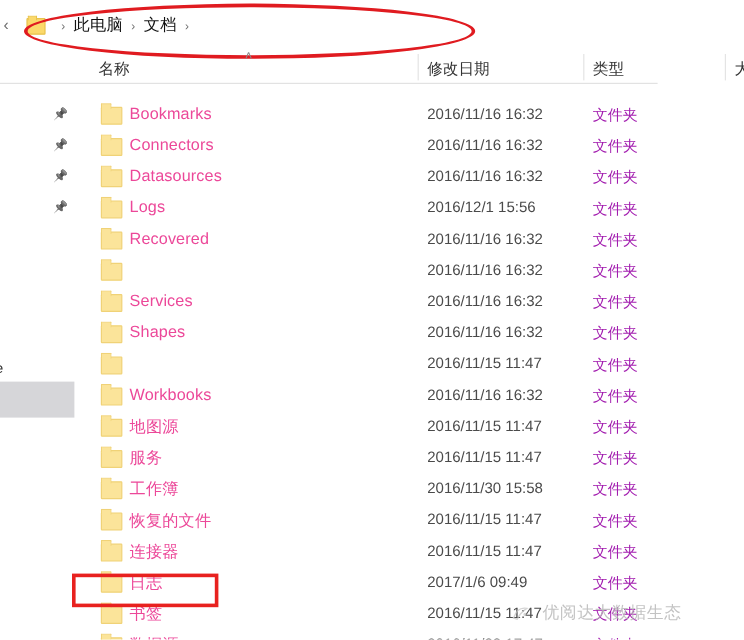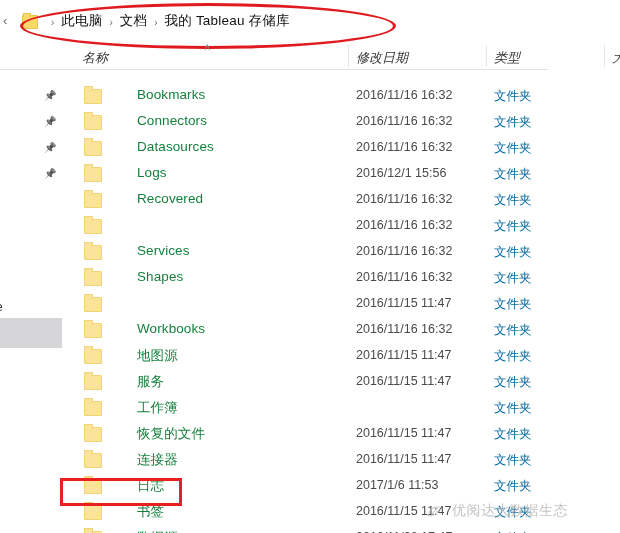--- a/index.html
+++ b/index.html
@@ -91,21 +91,20 @@
   }
 
   
   #column-header {
     position: absolute;
     left: 0;
     top: 43px;
     width: 548px;
     height: 26px;
     border-bottom: 1px solid #e2e2e2;
-    font-style: italic;
   }
   #sort-ascending-icon {
     position: absolute;
     left: 204px;
     top: 42px;
     font-size: 11px;
     color: #8a8a8a;
     line-height: 1;
   }
   .col-head {
@@ -206,39 +205,38 @@
     background: #fbe49a;
     border: 1px solid #f0d277;
     border-bottom: none;
     border-radius: 1px 1px 0 0;
   }
   .file-name {
     position: absolute;
     left: 108px;
     top: 4px;
     font-size: 13.5px;
-    color: #15803d;
+    color: #ec4899;
     white-space: nowrap;
     letter-spacing: 0.1px;
-    margin-left: 29px;
   }
   .file-date {
     position: absolute;
     left: 356px;
     top: 5px;
     font-size: 12.5px;
     color: #4a4a4a;
     white-space: nowrap;
   }
   .file-type {
     position: absolute;
     left: 494px;
     top: 5px;
     font-size: 12.5px;
-    color: #0369a1;
+    color: #a21caf;
     white-space: nowrap;
   }
 
   
   #shapes-annotation {
     position: absolute;
     left: 60px;
     top: 478px;
     width: 116px;
     height: 22px;
@@ -272,21 +270,20 @@
 
 <div id="addressbar">
   <span id="nav-back-glyph">‹</span>
   <span id="crumb-folder-icon"></span>
   <div class="crumb-list">
     <span class="crumb-sep">›</span>
     <span class="crumb-item">此电脑</span>
     <span class="crumb-sep">›</span>
     <span class="crumb-item">文档</span>
     <span class="crumb-sep">›</span>
-    <span class="crumb-item">我的 Tableau 存储库</span>
   </div>
 </div>
 <div id="breadcrumb-annotation" style="border-color: rgb(224, 27, 32);"></div>
 
 <div id="column-header">
   <span class="col-head" id="col-name">名称</span>
   <span class="col-head" id="col-date">修改日期</span>
   <span class="col-head" id="col-type">类型</span>
   <span class="col-head" id="col-size">大</span>
 </div>
@@ -370,38 +367,39 @@
     </div>
     <div class="file-row" style="top: 299px;">
       <span class="folder-icon"></span>
       <span class="file-name">服务</span>
       <span class="file-date">2016/11/15 11:47</span>
       <span class="file-type">文件夹</span>
     </div>
     <div class="file-row" style="top: 325px;">
       <span class="folder-icon"></span>
       <span class="file-name">工作簿</span>
+      <span class="file-date">2016/11/30 15:58</span>
       <span class="file-type">文件夹</span>
     </div>
     <div class="file-row" style="top: 351px;">
       <span class="folder-icon"></span>
       <span class="file-name">恢复的文件</span>
       <span class="file-date">2016/11/15 11:47</span>
       <span class="file-type">文件夹</span>
     </div>
     <div class="file-row" style="top: 377px;">
       <span class="folder-icon"></span>
       <span class="file-name">连接器</span>
       <span class="file-date">2016/11/15 11:47</span>
       <span class="file-type">文件夹</span>
     </div>
     <div class="file-row" style="top: 403px;">
       <span class="folder-icon"></span>
       <span class="file-name">日志</span>
-      <span class="file-date">2017/1/6 11:53</span>
+      <span class="file-date">2017/1/6 09:49</span>
       <span class="file-type">文件夹</span>
     </div>
     <div class="file-row" style="top: 429px;">
       <span class="folder-icon"></span>
       <span class="file-name">书签</span>
       <span class="file-date">2016/11/15 11:47</span>
       <span class="file-type">文件夹</span>
     </div>
     <div class="file-row" style="top: 455px;">
       <span class="folder-icon"></span>

